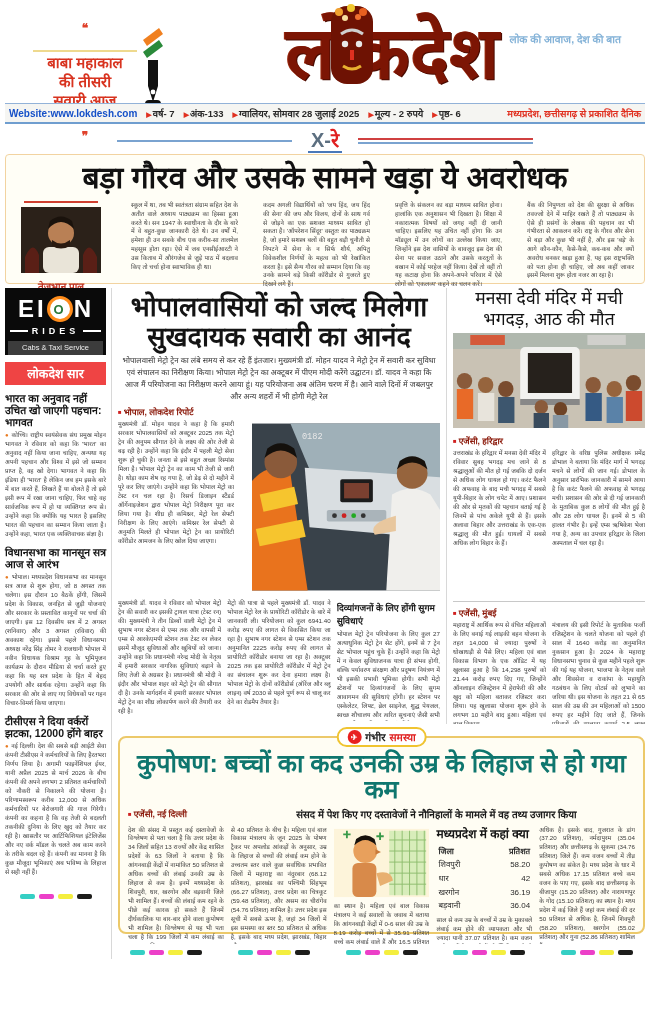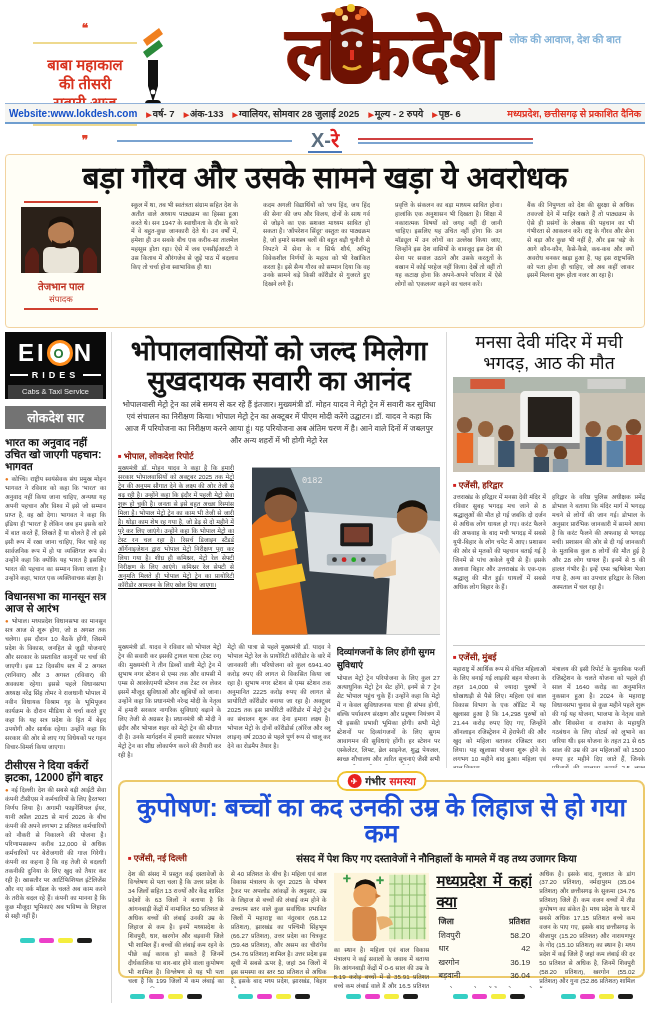--- a/index.html
+++ b/index.html
@@ -3,41 +3,41 @@
 <meta charset="utf-8">
 <style>
   html,body{margin:0;padding:0;}
   body{width:650px;height:1024px;background:#ffffff;font-family:"Liberation Sans",sans-serif;position:relative;overflow:hidden;}
   .page{padding:0 5px;box-sizing:border-box;}
 
   
   .masthead{position:relative;height:126px;}
   .quote-box{position:absolute;left:28px;top:22px;width:104px;text-align:center;}
   .qmark{color:#e0402a;font-weight:bold;font-size:12px;line-height:1;display:block;}
-  .quote-text{border-top:2px solid #eed98e;border-bottom:2px solid #eed98e;padding:12px 0;margin:8px 0;}
+  .quote-text{border-top:2px solid #eed98e;border-bottom:2px solid #eed98e;padding:2px 0;margin:16px 0;}
   .quote-line{font-size:15px;font-weight:900;color:#d8331f;line-height:1.25;}
   .flagpen{position:absolute;left:136px;top:26px;}
   .logo-text{position:absolute;left:150px;right:14px;top:16px;text-align:center;font-size:72px;font-weight:900;color:#7c1504;letter-spacing:1px;line-height:1.05;text-shadow:1px 1px 0 #4a0c02, -1px 0 0 #9a2a10;}
   .mahakal{position:absolute;left:318px;top:0px;}
   .tagline{position:absolute;right:24px;top:32px;color:#85b3d8;font-weight:bold;font-size:10.5px;}
   .infobar{position:absolute;left:0;right:0;top:103px;height:21px;display:flex;align-items:center;gap:9px;border-top:1px solid #92b2d8;border-bottom:2px solid #6f9ecf;background:#f5f5f2;padding:0 4px;box-sizing:border-box;}
   .website{color:#1550c8;font-weight:bold;font-size:10px;}
   .info-item{font-size:9.5px;font-weight:bold;color:#2a2a2a;white-space:nowrap;}
   .arrow{color:#e03020;font-size:7px;margin-right:1px;}
   .edition{color:#e03020;font-weight:bold;font-size:9.5px;margin-left:auto;white-space:nowrap;}
 
   
   .xray-row{display:flex;align-items:center;justify-content:center;gap:16px;height:24px;margin:3px 0 1px;}
   .x-line-left{width:175px;height:2px;background:#7aa3d0;}
   .x-line-right{width:175px;height:6px;border-top:2px solid #d04040;border-bottom:2px solid #7aa3d0;box-sizing:border-box;}
   .xray-label{font-size:20px;font-weight:900;border-bottom:2px solid #4a78b8;padding:0 3px;line-height:1.1;}
   .xray-x{color:#5c6f80;} .xray-re{color:#e02020;}
 
   
-  .edit-box{border:1px solid #f2d3a0;background:#fffef6;border-radius:4px;padding:5px 10px;height:174px;box-sizing:border-box;}
+  .edit-box{border:1px solid #f2d3a0;background:#fffef6;border-radius:4px;padding:5px 10px;height:130px;box-sizing:border-box;}
   .edit-headline{text-align:center;font-size:30px;font-weight:900;color:#111;line-height:1.1;margin:1px 0 7px;}
   .edit-body{display:flex;gap:25px;}
   .author-card{width:90px;flex:none;text-align:center;}
   .author-rule{height:2px;background:#d04030;margin:0 8px 4px;}
   .author-name{color:#c03322;font-weight:900;font-size:10px;margin-top:2px;}
   .author-role{color:#c03322;font-size:8.5px;}
   .edit-col{flex:1;font-size:6.2px;line-height:1.42;text-align:justify;color:#3a3a3a;height:108px;overflow:hidden;}
 
   
   .mid{display:flex;margin-top:4px;}
@@ -47,59 +47,59 @@
   .center-article{width:322px;flex:none;border-right:1px solid #d8d8d8;padding-right:6px;}
   .right-rail{flex:1;padding-left:6px;min-width:0;}
 
   
   .eion{background:#0a0a0a;color:#fff;text-align:center;padding:8px 3px 0;}
   .eion-name{font-size:24px;font-weight:900;letter-spacing:2px;line-height:1;display:flex;justify-content:center;align-items:center;gap:1px;}
   .eion-o{color:#ff8c1a;border:3px solid #ff8c1a;border-radius:50%;width:20px;height:20px;display:inline-flex;align-items:center;justify-content:center;font-size:13px;color:#2a7a3a;background:#fff;}
   .eion-rides{font-size:9px;font-weight:bold;letter-spacing:4px;display:flex;align-items:center;gap:4px;justify-content:center;margin:4px 2px 5px;}
   .eion-rides:before,.eion-rides:after{content:"";flex:1;height:2px;background:#fff;}
   .eion-strip{background:#3c3c3c;color:#eee;font-size:7.5px;padding:2px 0 3px;}
-  .digest-title{background:#737373;color:#fff;font-weight:900;font-size:12.5px;text-align:center;padding:3px 2px;margin:7px 0 5px;}
+  .digest-title{background:#ef4444;color:#fff;font-weight:900;font-size:12.5px;text-align:center;padding:3px 2px;margin:7px 0 5px;}
   .rail-head{font-size:10.5px;font-weight:900;color:#151515;line-height:1.15;margin:7px 0 3px;}
   .rail-body{font-size:6.2px;line-height:1.45;text-align:justify;color:#3a3a3a;}
   .bullet{color:#e87a20;font-size:6px;}
   .rail-bars{margin:8px 0 0;text-align:center;}
 
   
   .kicker{color:#e02222;font-weight:900;font-size:10.5px;text-align:center;border-bottom:2px solid #a8c4e0;padding-bottom:3px;}
   .metro-headline{font-size:27px;font-weight:900;text-align:center;line-height:1.12;color:#131313;margin:4px 0 3px;}
   .metro-lead{font-size:7.8px;line-height:1.5;text-align:center;color:#333;margin:0 4px 4px;}
   .byline{font-size:8.5px;font-weight:bold;color:#8a1708;margin:1px 0 3px;}
   .bullet-sq{color:#d02020;font-size:6px;vertical-align:1px;margin-right:2px;}
-  .metro-photo-row{display:flex;gap:18px;text-decoration:underline;}
+  .metro-photo-row{display:flex;gap:18px;}
   .metro-col1{width:116px;flex:none;font-size:6.2px;line-height:1.45;text-align:justify;color:#3a3a3a;height:174px;overflow:hidden;}
   .metro-cols{display:flex;gap:6px;margin-top:5px;}
   .metro-col{flex:1;font-size:6.2px;line-height:1.45;text-align:justify;color:#3a3a3a;height:122px;overflow:hidden;}
   .sub-head{font-size:9px;font-weight:900;color:#151515;margin:3px 0 2px;text-align:left;}
 
   
   .stamp-headline{font-size:17.5px;font-weight:400;text-align:center;line-height:1.18;color:#131313;}
   .photo-wrap{margin:4px 0 3px;}
   .rail2-cols{display:flex;gap:6px;}
   .rail2-col{flex:1;font-size:6.2px;line-height:1.45;text-align:justify;color:#3a3a3a;height:146px;overflow:hidden;}
   .article-div{border-top:1px solid #c8c8c8;margin:6px 0 5px;}
   .bangle-headline{font-size:16px;font-weight:900;text-align:center;line-height:1.2;color:#131313;}
   .bangle-col{height:158px;}
 
   
   .bottom-box{position:relative;border:2px solid #ecc96a;border-radius:8px;background:#fffdf3;margin-top:12px;padding:10px 8px 5px;height:198px;box-sizing:border-box;}
   .badge{position:absolute;top:-11px;left:50%;transform:translateX(-50%);background:#fff;border:2px solid #f0c430;border-radius:11px;padding:1px 9px;display:flex;align-items:center;gap:4px;font-size:10.5px;font-weight:900;white-space:nowrap;}
   .badge-circle{width:14px;height:14px;border-radius:50%;background:#e82020;color:#fff;font-size:8px;display:inline-flex;align-items:center;justify-content:center;}
   .badge-w1{color:#222;} .badge-w2{color:#e02020;}
-  .kupo-headline{font-size:25px;font-weight:900;text-align:center;color:#1d4ed8;margin:2px 0 4px;line-height:1.05;}
+  .kupo-headline{font-size:25px;font-weight:900;text-align:center;color:#0f766e;margin:2px 0 4px;line-height:1.05;}
   .kupo-meta{display:flex;align-items:center;margin-bottom:4px;}
   .kupo-byline{width:110px;flex:none;}
   .kupo-deck{flex:1;text-align:center;font-size:10px;font-weight:900;color:#1a1a1a;}
   .kupo-cols{display:flex;gap:7px;}
   .kupo-col{flex:1;font-size:6.2px;line-height:1.45;text-align:justify;color:#3a3a3a;height:118px;overflow:hidden;min-width:0;}
-  .table-title{font-weight:900;font-size:15px;color:#161616;margin-bottom:2px;text-decoration:underline;}
+  .table-title{font-weight:900;font-size:12px;color:#161616;margin-bottom:2px;}
   .trow{display:flex;justify-content:space-between;font-size:8px;color:#2a2a2a;padding:1px 2px;}
   .thead{font-weight:bold;}
   .table-block{margin-bottom:3px;}
 
   
   .cbar{display:inline-block;width:15px;height:5px;border-radius:2px;margin:0 2px;}
   .print-row{display:flex;justify-content:space-between;margin-top:7px;padding:0 10px;}
   .print-group{white-space:nowrap;}
 </style>
 </head>

